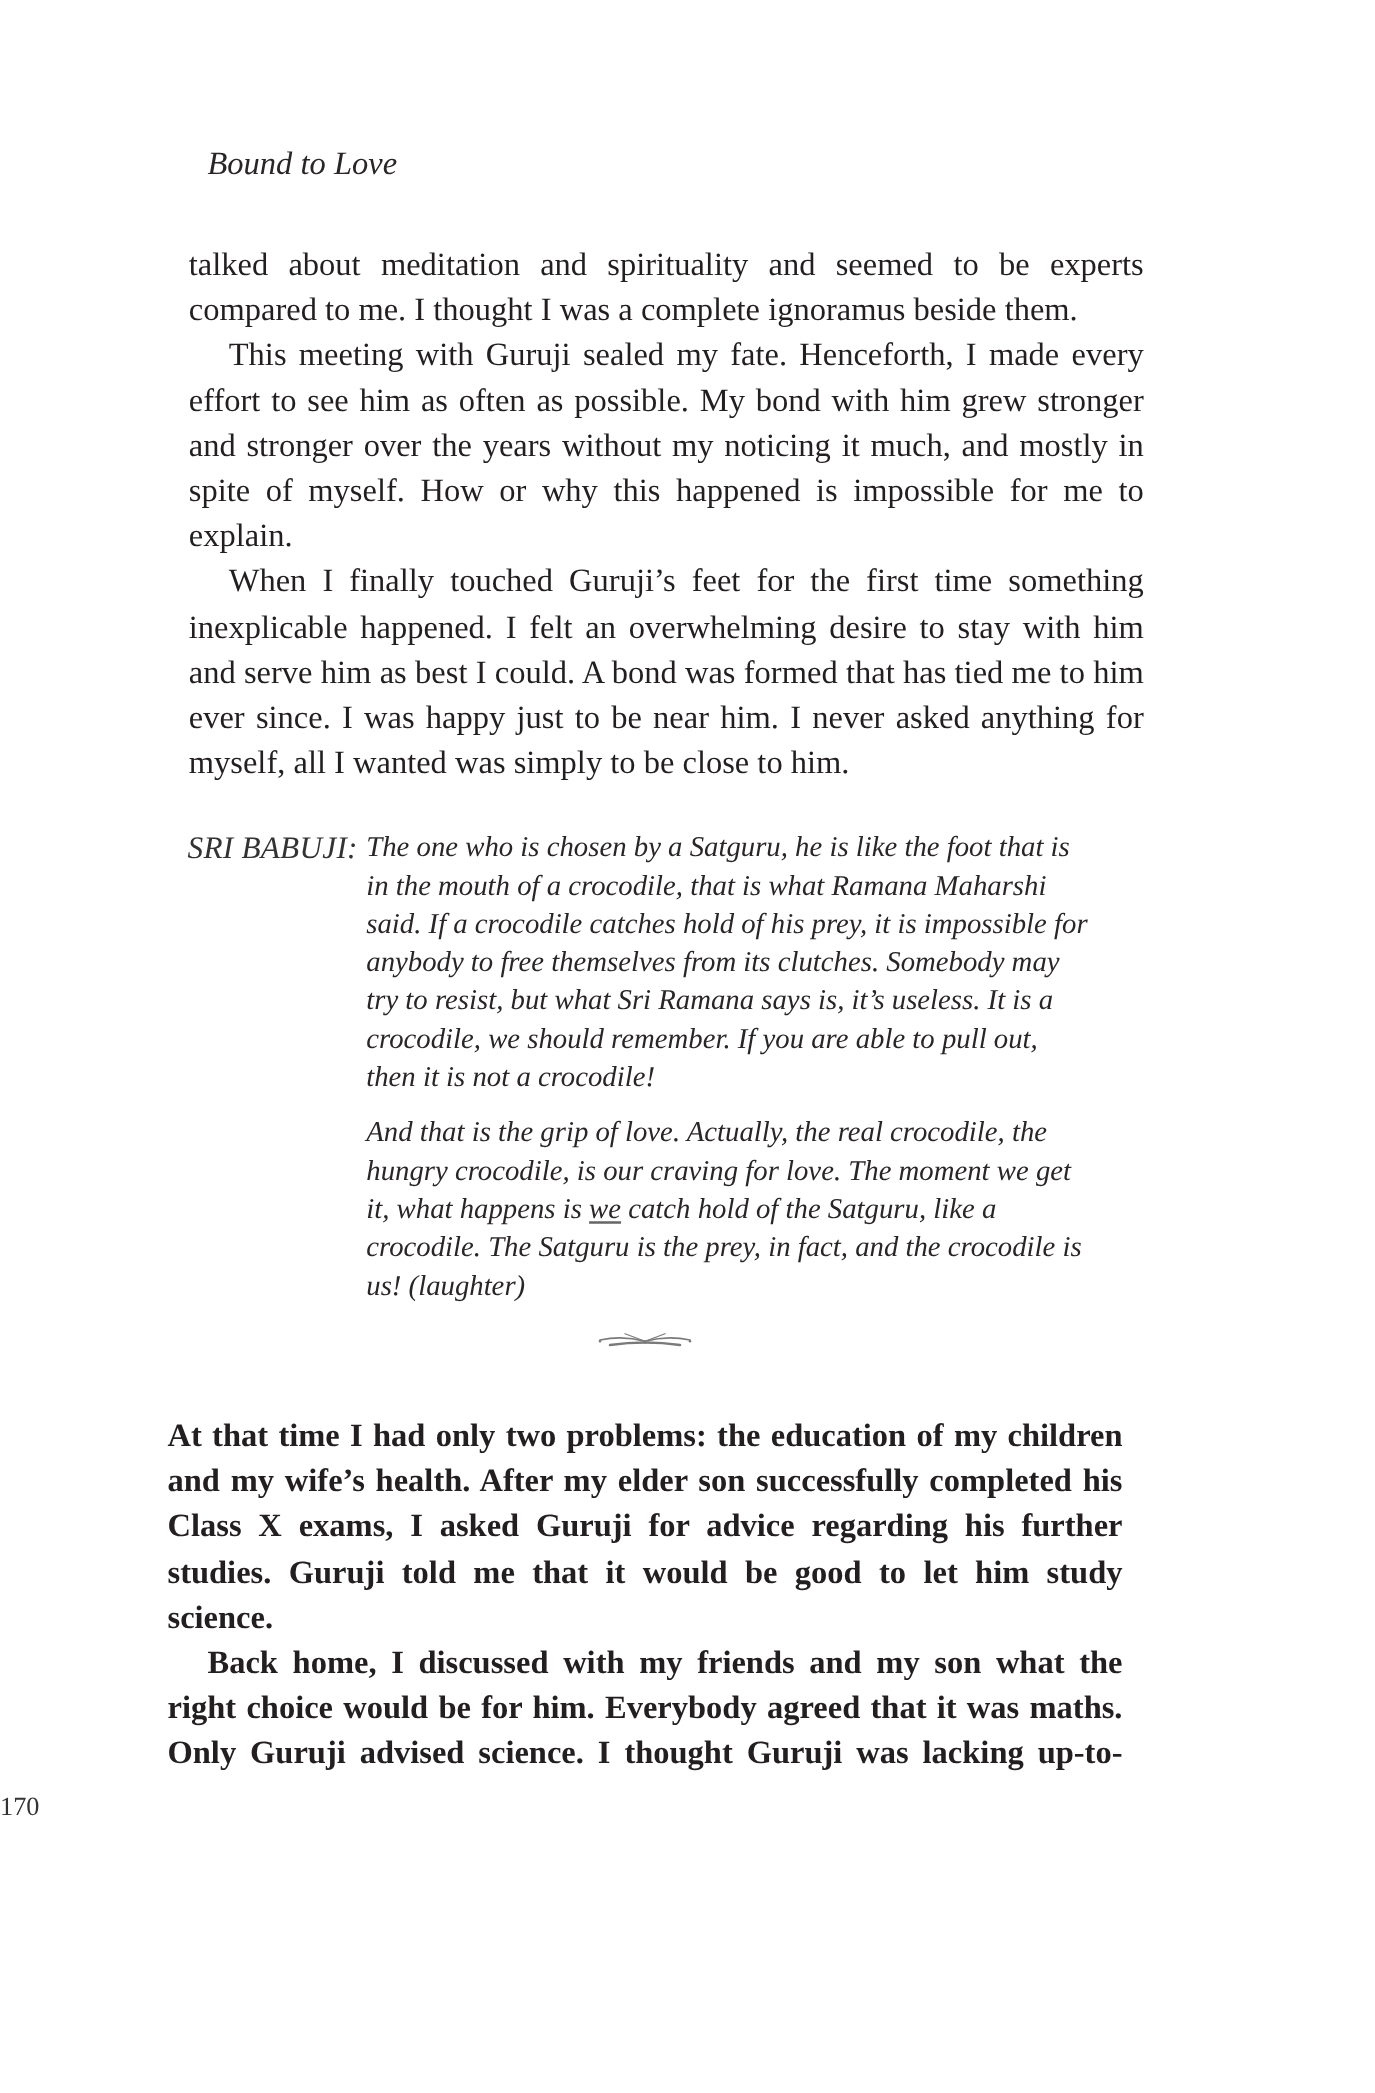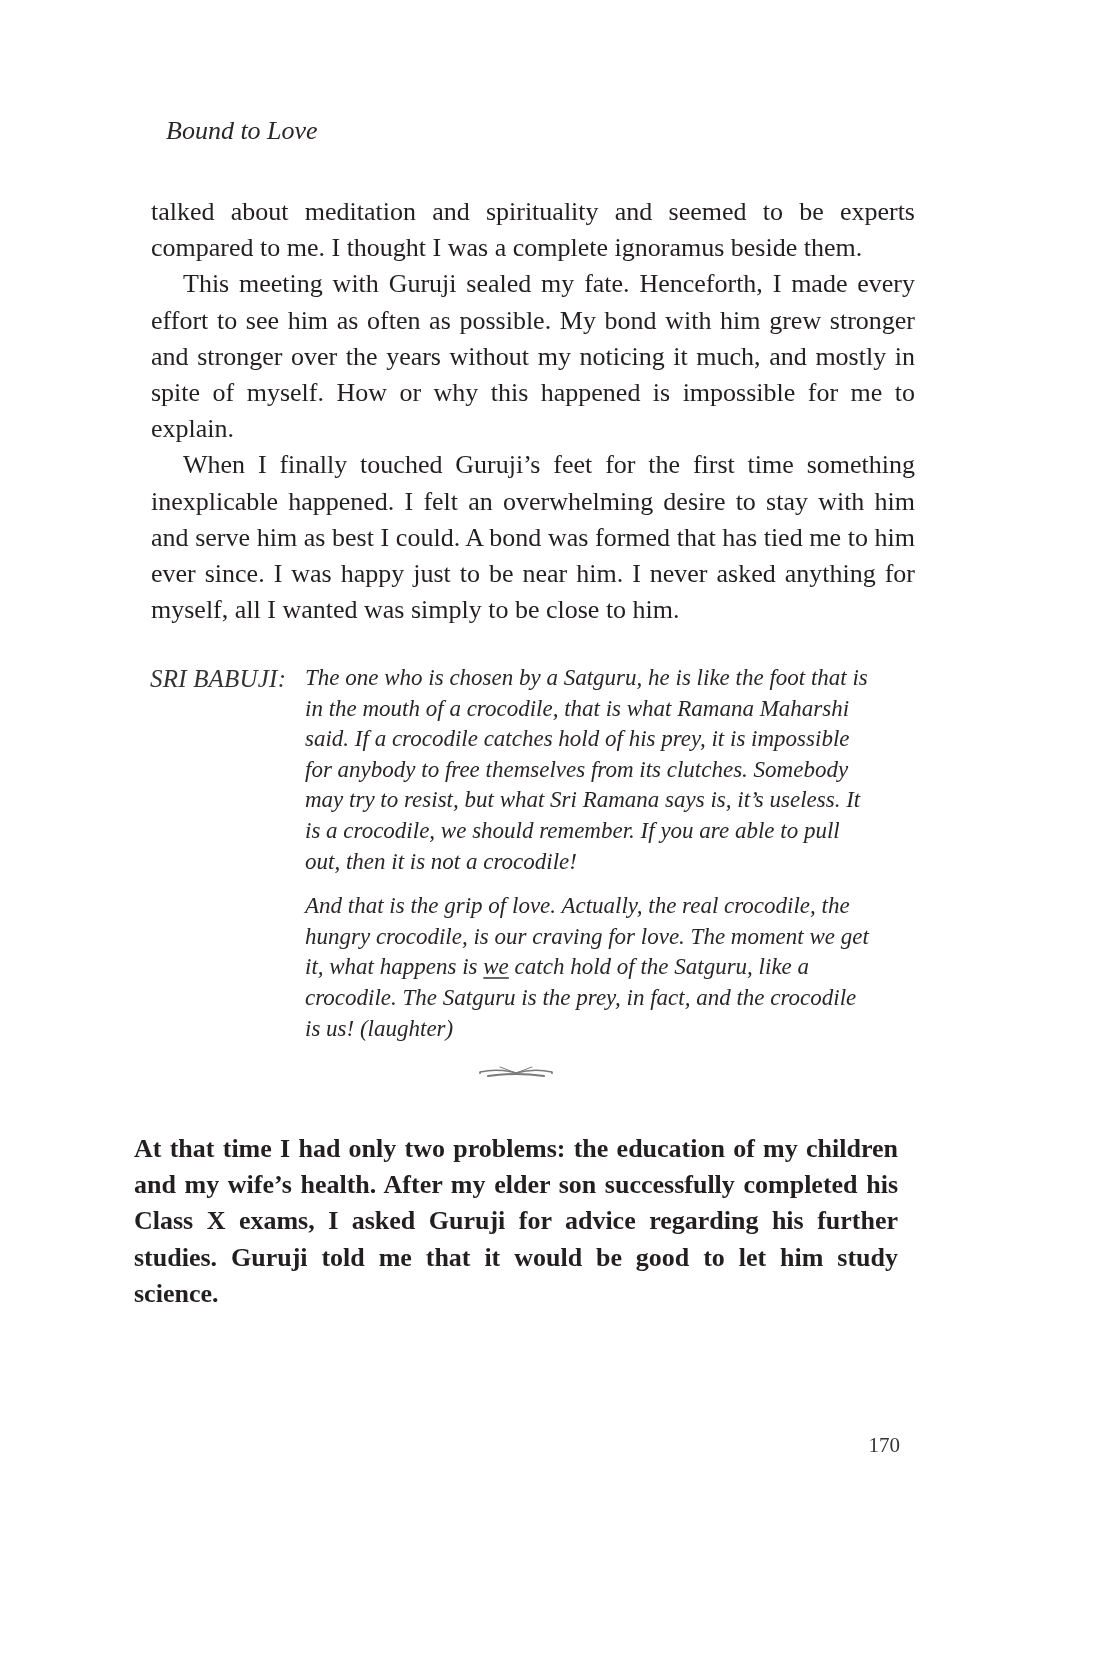--- a/index.html
+++ b/index.html
@@ -7,24 +7,24 @@
   .page { position: absolute; left: 0; top: 0; width: 1100px; height: 1674px; }
   .running-head { position: absolute; left: 134px; top: 116px; font-family: "Liberation Serif", serif; font-style: italic; font-size: 26px; color: #2a2627; margin-left: 32px; }
   .body-text { position: absolute; left: 134px; width: 764px; font-family: "Liberation Serif", serif; font-size: 26px; line-height: 36.2px; text-align: justify; }
   .body-text p { margin: 0; }
   .body-text p.indent { text-indent: 32px; }
   #block1 { top: 194px; margin-left: 17px; }
   #block2 { top: 1131px; font-weight: bold; }
   .quote { position: absolute; left: 150px; top: 663px; width: 720px; font-family: "Liberation Serif", serif; }
   .speaker { position: absolute; left: 0; top: 2px; font-style: italic; font-size: 25px; letter-spacing: 0.2px; color: #333; }
   .quote-body { position: absolute; left: 143px; width: 580px; font-style: italic; font-size: 23px; line-height: 30.6px; color: #2a2627; }
-  .quote-body p { margin: 0 0 14px 12px; }
+  .quote-body p { margin: 0 0 14px 0; }
   .quote-body u { text-decoration: underline; text-underline-offset: 3px; text-decoration-color: #666; }
   .ornament { position: absolute; left: 478px; top: 1064px; width: 76px; height: 16px; }
-  .page-number { position: absolute; left: 0; width: 900px; top: 1433px; text-align: right; font-family: "Liberation Serif", serif; font-size: 21px; color: #333; }
+  .page-number { position: absolute; left: 0; width: 900px; top: 1433px; text-align: left; font-family: "Liberation Serif", serif; font-size: 21px; color: #333; }
 </style>
 </head>
 <body>
 
 <div class="page">
 
   <div class="running-head">Bound to Love</div>
 
   <div class="body-text" id="block1">
     <p>talked about meditation and spirituality and seemed to be experts compared to me. I thought I was a complete ignoramus beside them.</p>
@@ -48,17 +48,18 @@
       <path d="M66 12 Q52 10 38 10" stroke-width="2"></path>
       <path d="M22 3 Q30 6 38 9" stroke-width="1"></path>
       <path d="M54 3 Q46 6 38 9" stroke-width="1"></path>
     </g>
     <circle cx="2" cy="9" r="1" fill="#7a7a7a"></circle>
     <circle cx="74" cy="9" r="1" fill="#7a7a7a"></circle>
   </svg>
 
   <div class="body-text" id="block2">
     <p>At that time I had only two problems: the education of my children and my wife’s health. After my elder son successfully completed his Class X exams, I asked Guruji for advice regarding his further studies. Guruji told me that it would be good to let him study science.</p>
+    <p class="indent" style="text-align-last: justify;">Back home, I discussed with my friends and my son what the right choice would be for him. Everybody agreed that it was maths. Only Guruji advised science. I thought Guruji was lacking up-to-</p>
   </div>
 
   <div class="page-number">170</div>
 
 </div>
 
 </body></html>

